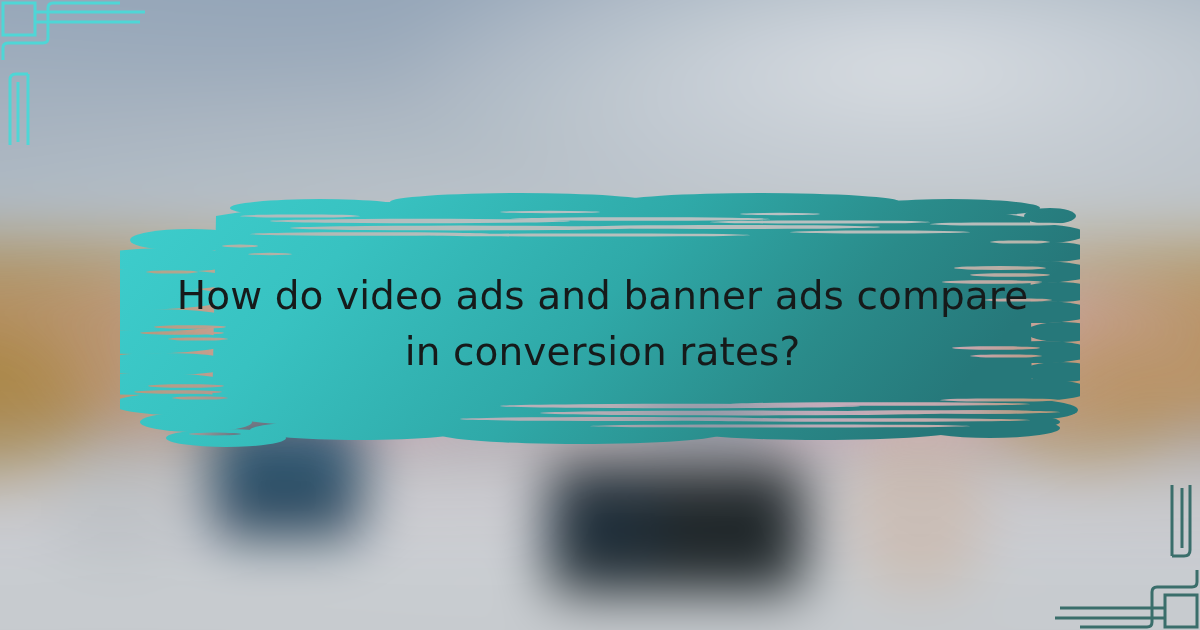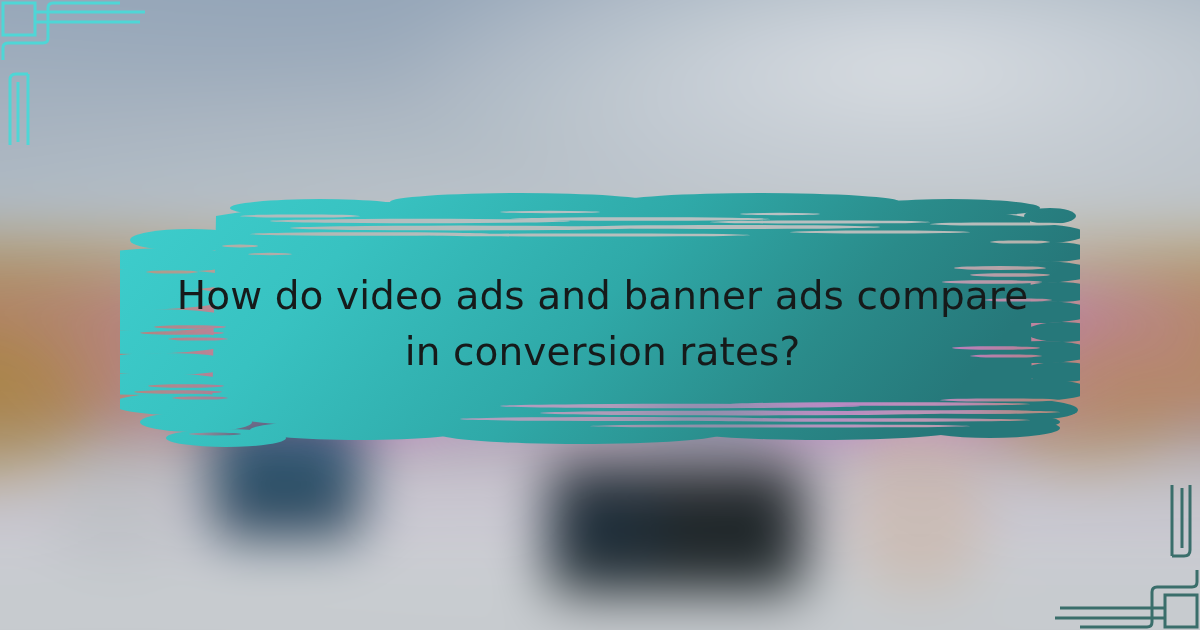--- a/index.html
+++ b/index.html
@@ -8,21 +8,21 @@
     padding: 0;
     background: #808080;
   }
 
   #canvas {
     position: relative;
     width: 1200px;
     height: 630px;
     overflow: hidden;
     font-family: "DejaVu Sans", "Liberation Sans", sans-serif;
-    background: #d946ef;
+    background: #f9a8d4;
   }
 
   
   .bg-photo {
     position: absolute;
     inset: -60px;
     filter: blur(26px) saturate(0.95);
     transform: scale(1.06);
   }
 

